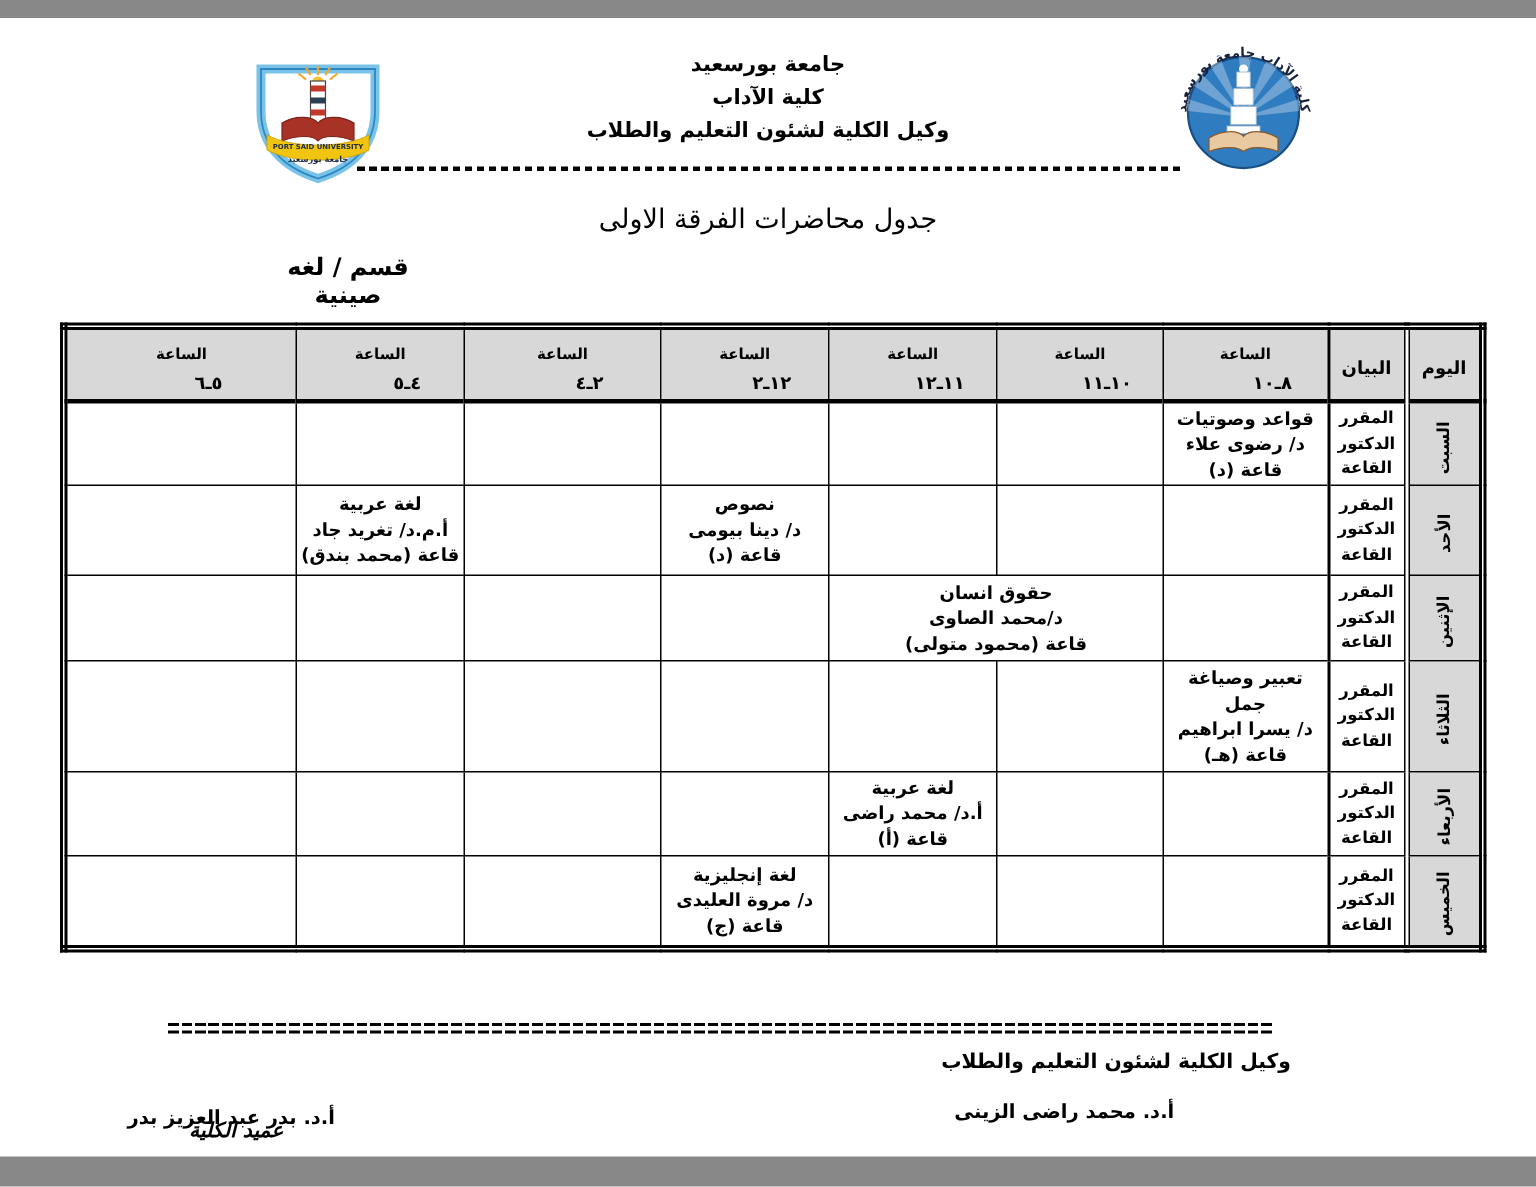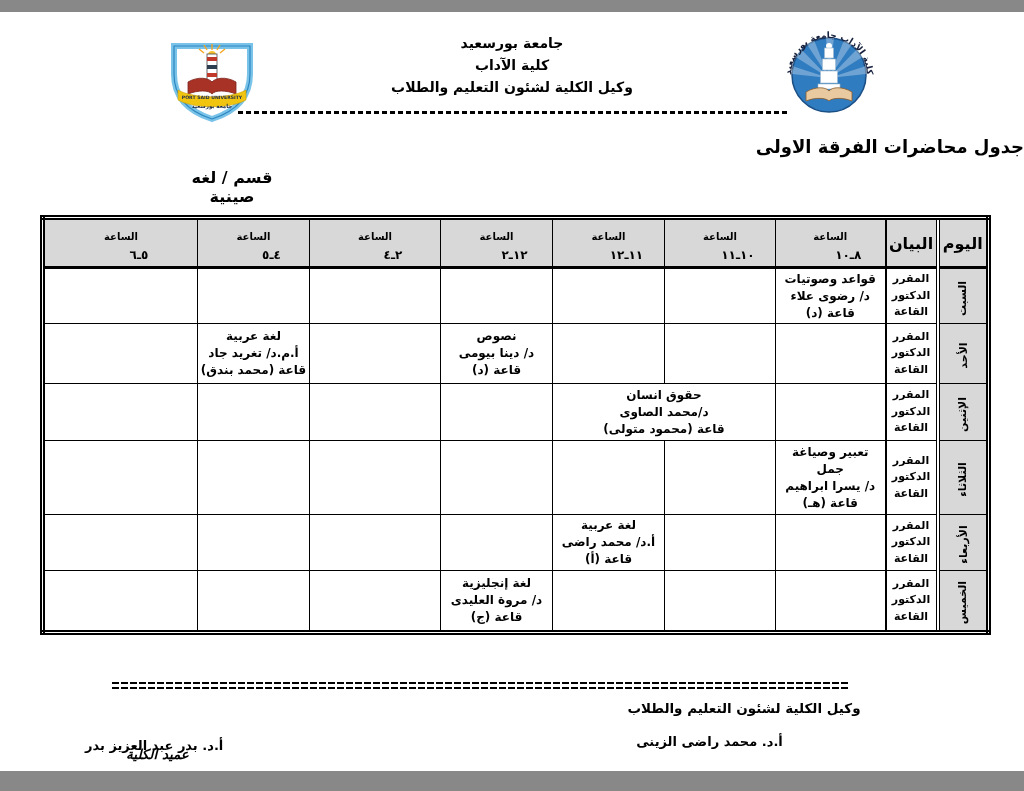--- a/index.html
+++ b/index.html
@@ -16,37 +16,37 @@
   .letterhead .l3 { font-size:14px; line-height:23px; }
   .divider {
     position:absolute; left:238px; top:99px; width:552px; height:3px;
     background:repeating-linear-gradient(90deg,#000 0 5px,transparent 5px 8px);
   }
   .logo { position:absolute; }
   #logo-left { left:166px; top:28px; width:92px; height:84px; }
   #logo-right { left:778px; top:4px; width:102px; height:100px; }
 
   
-  .title-main { position:absolute; left:0; top:124px; width:1024px; font-size:18px; font-weight:bold; letter-spacing:-0.2px; }
+  .title-main { position:absolute; left:0; top:124px; width:1024px; text-align:center; font-size:18px; font-weight:normal; letter-spacing:-0.2px; }
   .title-sem  { position:absolute; left:285px; top:156px; width:400px; text-align:center; font-size:16px; font-weight:bold; direction:rtl; }
   .title-dept { position:absolute; left:172px; top:156px; width:120px; text-align:center; font-size:16px; font-weight:bold; direction:rtl; }
 
   
   table.sched {
     position:absolute; left:40px; top:203px; width:948px;
     border-collapse:collapse; table-layout:fixed; direction:rtl;
     border:5px double #000;
   }
   .sched th, .sched td { border:1px solid #000; padding:0; overflow:hidden; vertical-align:middle; text-align:center; }
   .sched thead th { background:#d8d8d8; border-bottom:3px solid #000; }
   .th-day, .td-day { border-left:4px double #000 !important; background:#d8d8d8; }
   .th-info, .td-info { border-left:2px solid #000 !important; }
   .hw { font-size:10px; font-weight:bold; line-height:18px; padding-top:5px; }
   .hr { font-size:12px; font-weight:bold; line-height:18px;padding-left:36px; }
-  .th-lbl { font-size:16px; font-weight:bold; }
+  .th-lbl { font-size:12px; font-weight:bold; }
   .il { font-size:11px; font-weight:bold; line-height:16.5px; }
   .ln { font-size:12px; font-weight:bold; line-height:17px; white-space:nowrap; }
   .rot { display:inline-block; transform:rotate(-90deg); white-space:nowrap; font-size:11px; font-weight:bold; direction:rtl; }
   tr.hdr { height:50px; }
   tr.r-sat { height:56px; } tr.r-sun { height:60px; } tr.r-mon { height:57px; }
   tr.r-tue { height:74px; } tr.r-wed { height:56px; } tr.r-thu { height:62px; }
 
   
   .eqline { position:absolute; left:112px; top:670px; width:736px; }
   .eqline .eq { height:2px; background:repeating-linear-gradient(90deg,#000 0 7px,transparent 7px 9px); margin-bottom:3px; }

